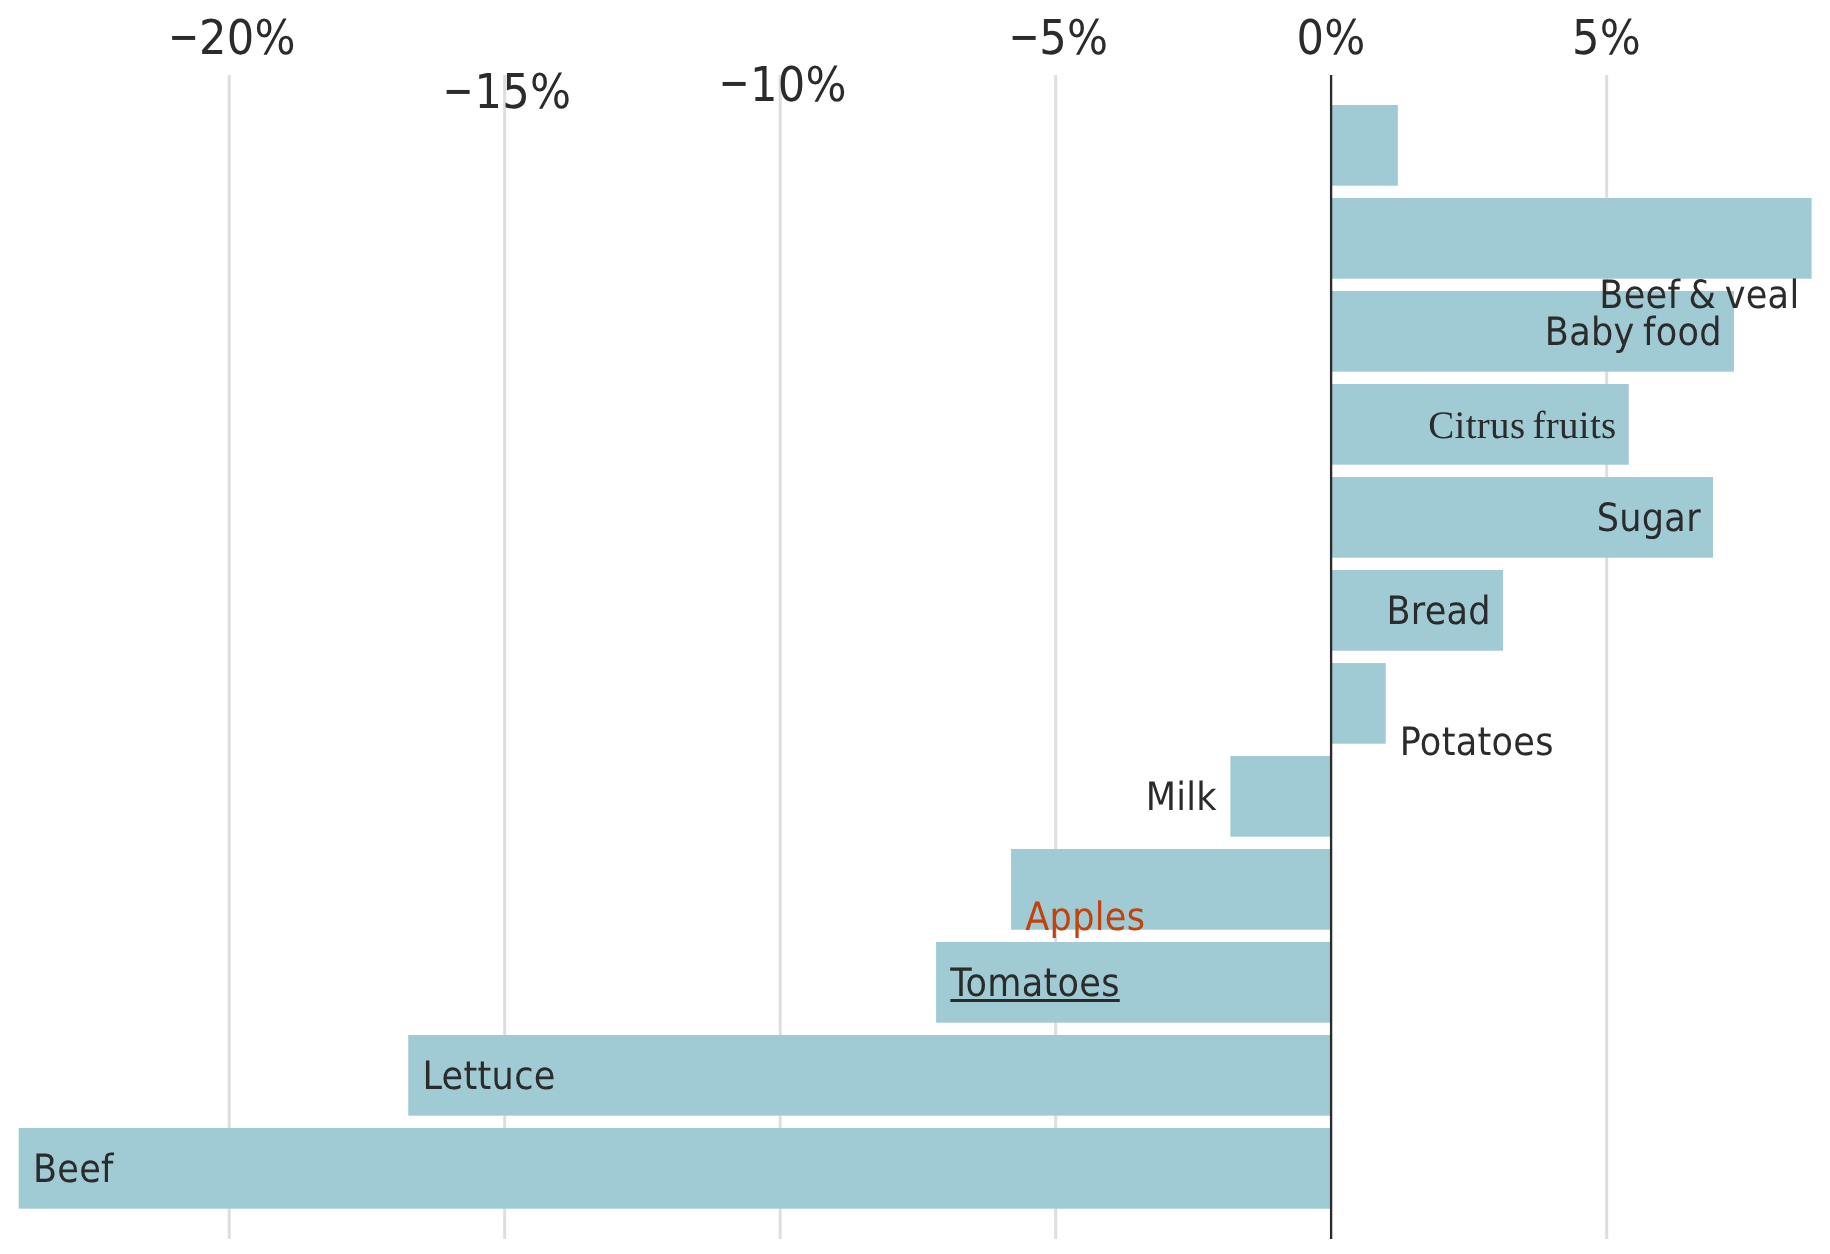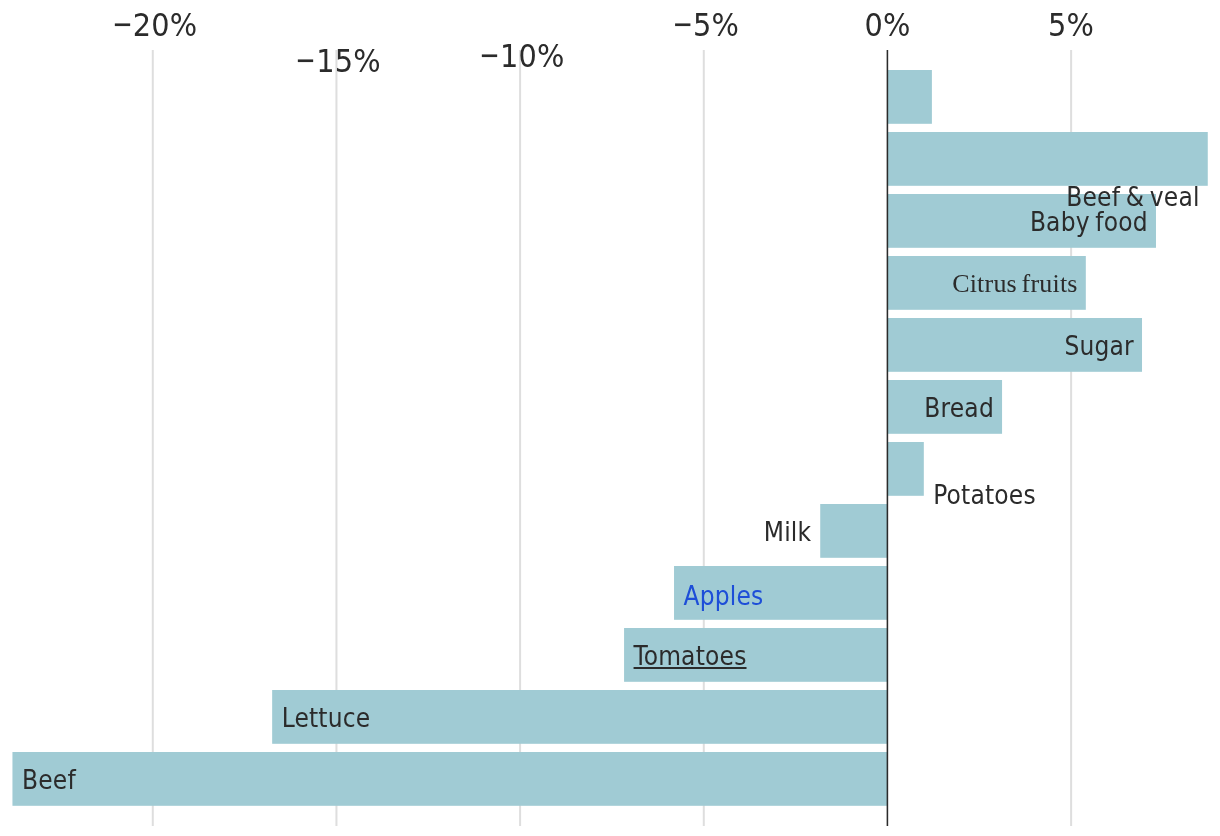--- a/index.html
+++ b/index.html
@@ -56,21 +56,21 @@
   </svg>
 
   <div class="plot-area" id="labellayer">
     <div class="barlabel anchor-end" style="color: rgb(43, 43, 43); top: 159.5px; left: 1199.67px; margin-top: 37px;">Beef &amp; veal</div>
     <div class="barlabel anchor-end" style="color: rgb(43, 43, 43); top: 221.5px; left: 1147.88px;">Baby food</div>
     <div class="barlabel anchor-end" style="color: rgb(43, 43, 43); top: 283.5px; left: 1077.71px; font-family: Liberation Serif, serif;">Citrus fruits</div>
     <div class="barlabel anchor-end" style="color: rgb(43, 43, 43); top: 345.5px; left: 1133.92px;">Sugar</div>
     <div class="barlabel anchor-end" style="color: rgb(43, 43, 43); top: 407.5px; left: 993.96px;">Bread</div>
     <div class="barlabel" style="color: rgb(43, 43, 43); top: 469.5px; left: 933.217px; margin-top: 25px;">Potatoes</div>
     <div class="barlabel anchor-end" style="color: rgb(43, 43, 43); top: 531.5px; left: 811.327px;">Milk</div>
-    <div class="barlabel" style="color: #1d4ed8; top: 596px; left: 683.525px; text-align: center;">Apples</div>
+    <div class="barlabel" style="color: #c2410c; top: 612px; left: 683.525px; text-align: center;">Apples</div>
     <div class="barlabel" style="color: rgb(43, 43, 43); top: 655.5px; left: 633.567px; text-decoration: underline;">Tomatoes</div>
     <div class="barlabel" style="color: rgb(43, 43, 43); top: 717.5px; left: 281.655px;">Lettuce</div>
     <div class="barlabel" style="color: rgb(43, 43, 43); top: 779.5px; left: 21.9461px;">Beef</div>
   </div>
 
   <div class="plot-area" id="ticklayer">
     <div class="tick" style="left: 152.77px; color: rgb(43, 43, 43);"><i class="minus-glyph">−</i>20%</div>
     <div class="tick" style="left: 336.44px; color: rgb(43, 43, 43); margin-top: 36px;"><i class="minus-glyph">−</i>15%</div>
     <div class="tick" style="left: 520.11px; color: rgb(43, 43, 43); margin-top: 31px;"><i class="minus-glyph">−</i>10%</div>
     <div class="tick" style="left: 703.78px; color: rgb(43, 43, 43);"><i class="minus-glyph">−</i>5%</div>

